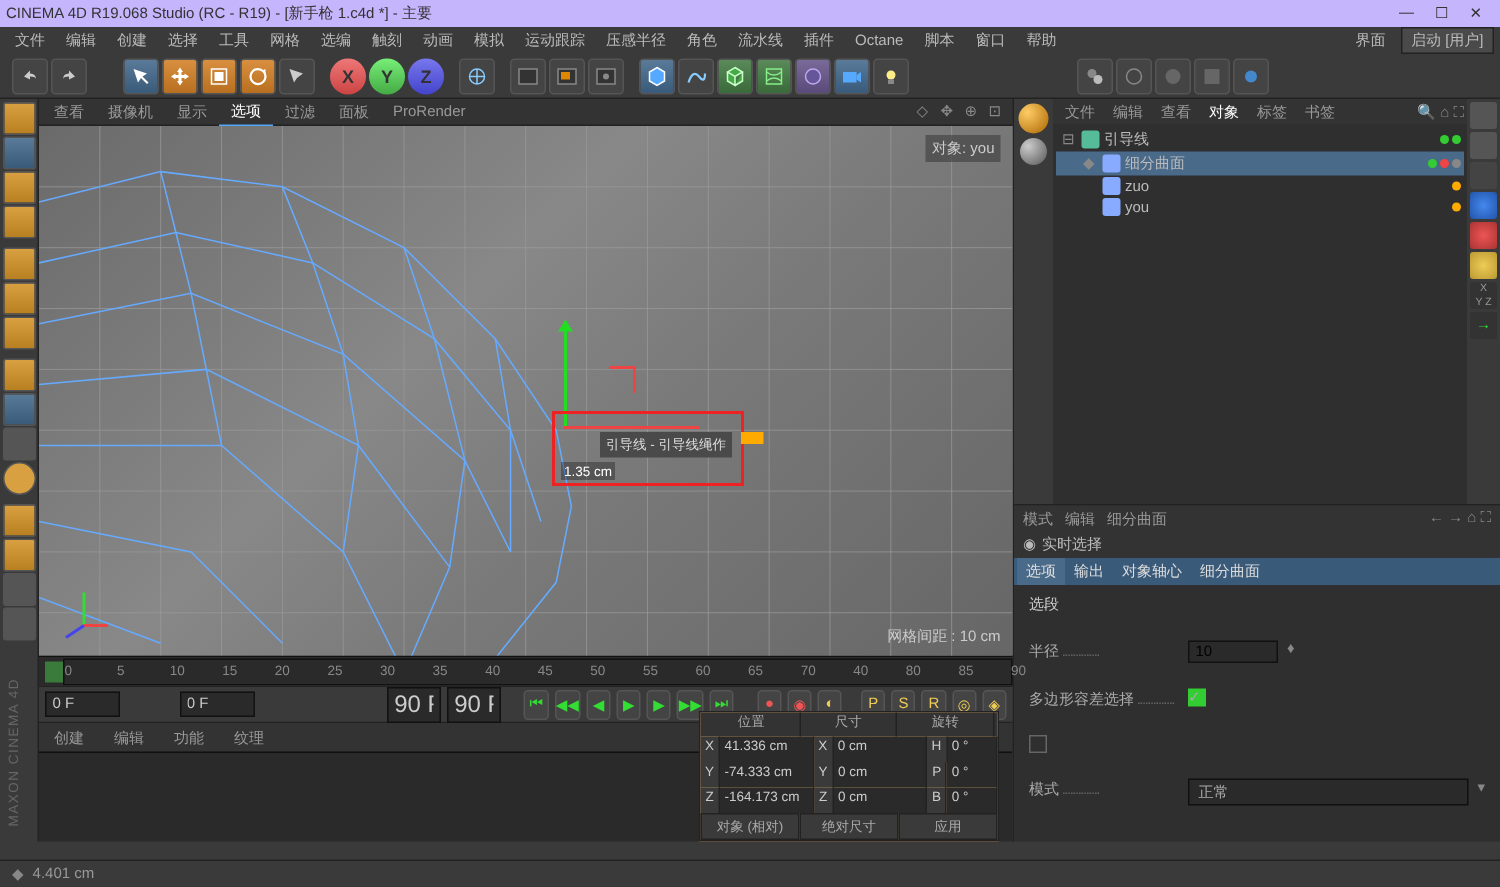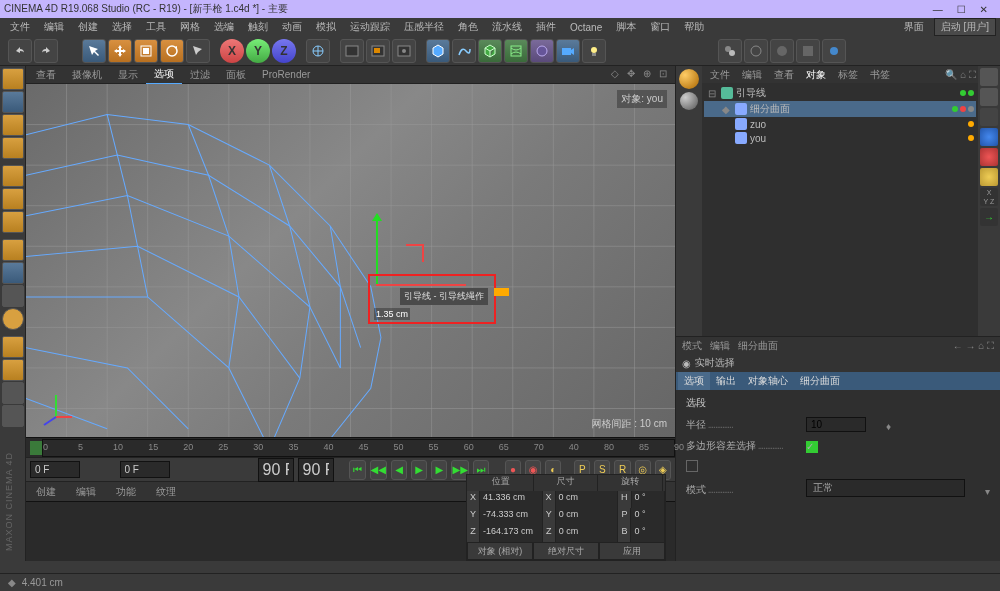--- a/index.html
+++ b/index.html
@@ -90,21 +90,21 @@
 .stbtn.r{background:radial-gradient(#e55,#a33)}
 .stbtn.y{background:radial-gradient(#ec5,#b93)}
 .attr-panel{flex:1;background:#2f2f2f;display:flex;flex-direction:column;border-top:1px solid #222}
 .attr-tabs{height:17px;background:#333;display:flex;align-items:center;padding:0 6px;gap:8px}
 .atab{color:#999;font-size:10px}
 .attr-head{height:18px;background:#333;display:flex;align-items:center;padding:0 6px;gap:4px;color:#bbb}
 .attr-sub{height:18px;background:#3a5a7a;display:flex;align-items:center;padding:0 2px}
 .astab{padding:2px 6px;color:#ddd;font-size:10px}
 .astab.active{background:#4a6a8a}
 .attr-body{padding:6px 10px;color:#aaa;font-size:10px}
-.arow{display:flex;align-items:flex-end;margin:7px 0;gap:20px}
+.arow{display:flex;align-items:flex-start;margin:17px 0;gap:6px}
 .arow .albl{width:100px;color:#aaa}
 .arow .albl::after{content:" ..............";color:#666;letter-spacing:-1px}
 .arow .aval{background:#2a2a2a;border:1px solid #111;padding:1px 4px;width:60px}
 .arow .chk{width:12px;height:12px;background:#3c3}
 .arow .dd{background:#2a2a2a;border:1px solid #111;padding:1px 6px;flex:1}
 .coord-panel{position:absolute;bottom:30px;left:466px;width:200px;background:#fdba74;border:1px solid #222;z-index:5}
 .coord-head{height:16px;background:#333;display:flex;padding:0 2px}
 .coord-head span{flex:1;text-align:center;color:#aaa;font-size:9px;border-right:1px solid #222}
 .coord-row{display:flex;height:17px}
 .coord-row span{border-right:1px solid #222;padding:1px 3px;font-size:9px;color:#ccc}

